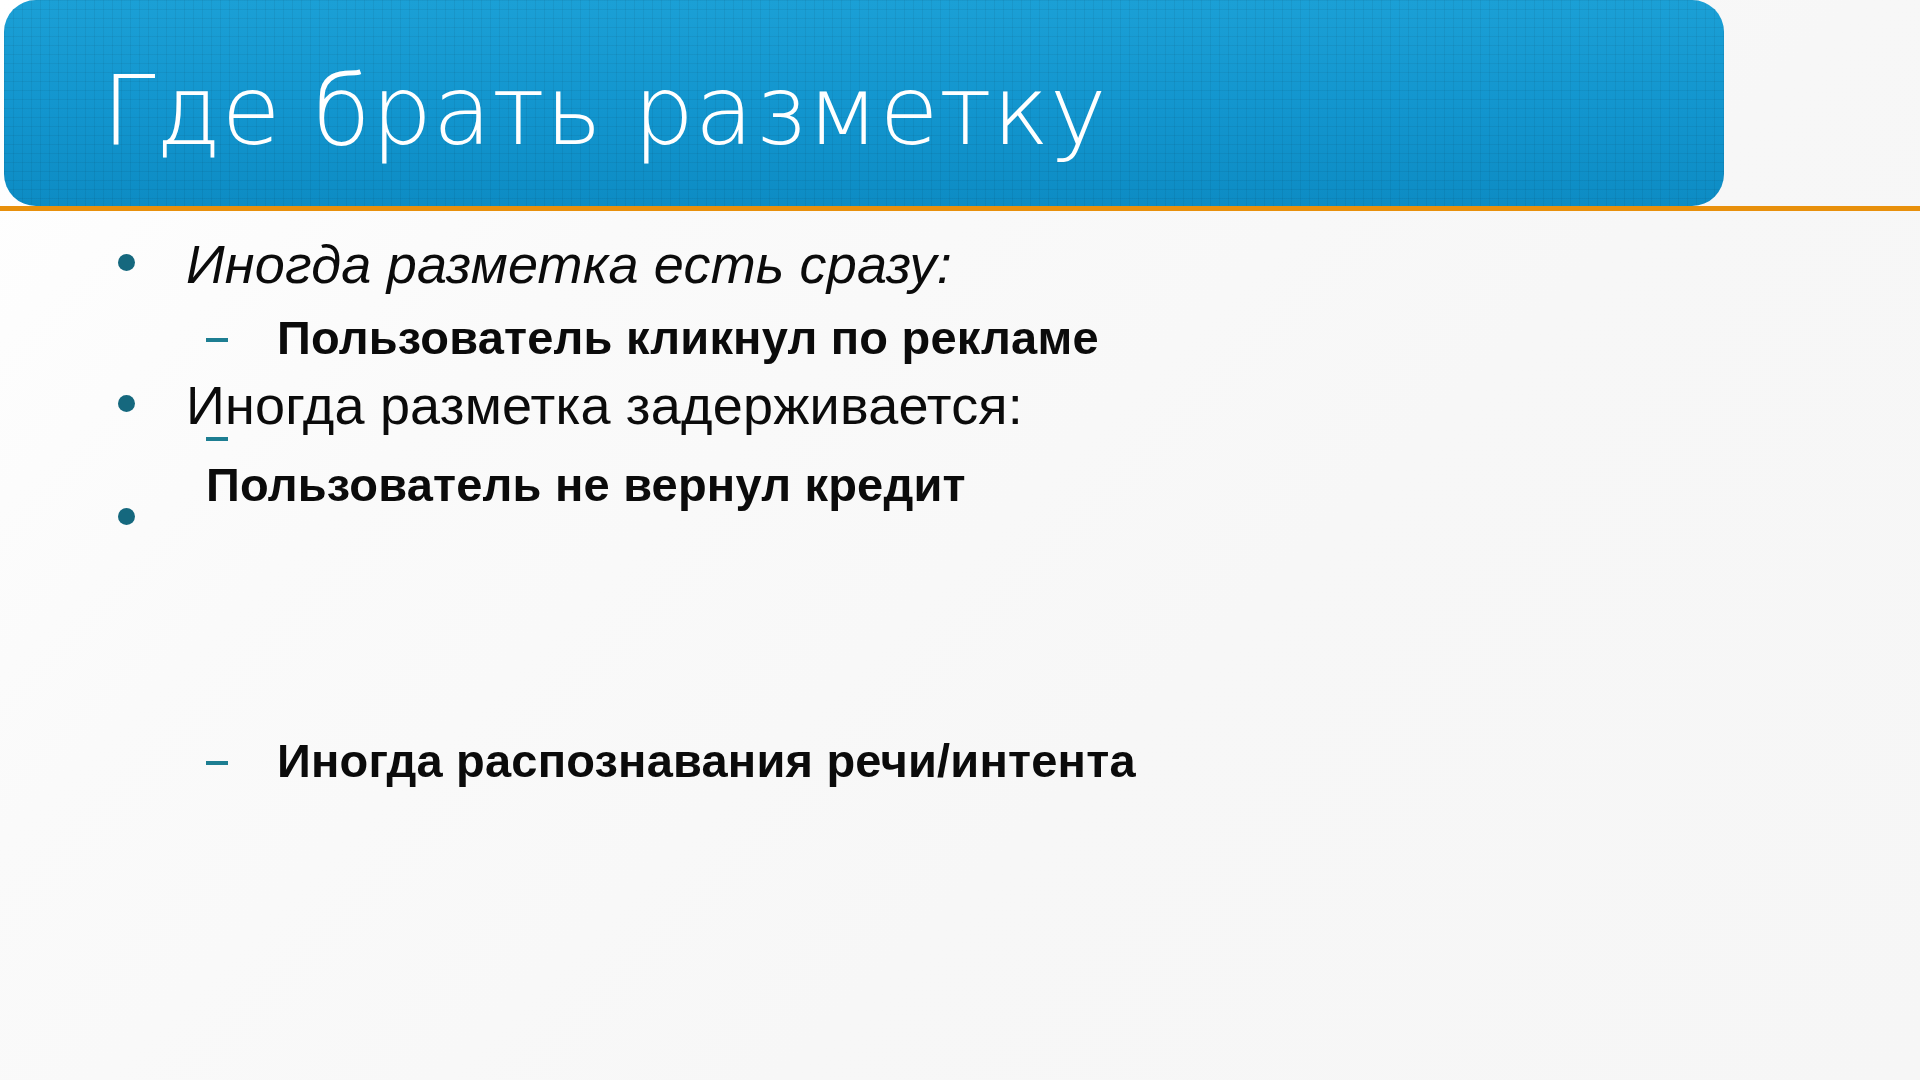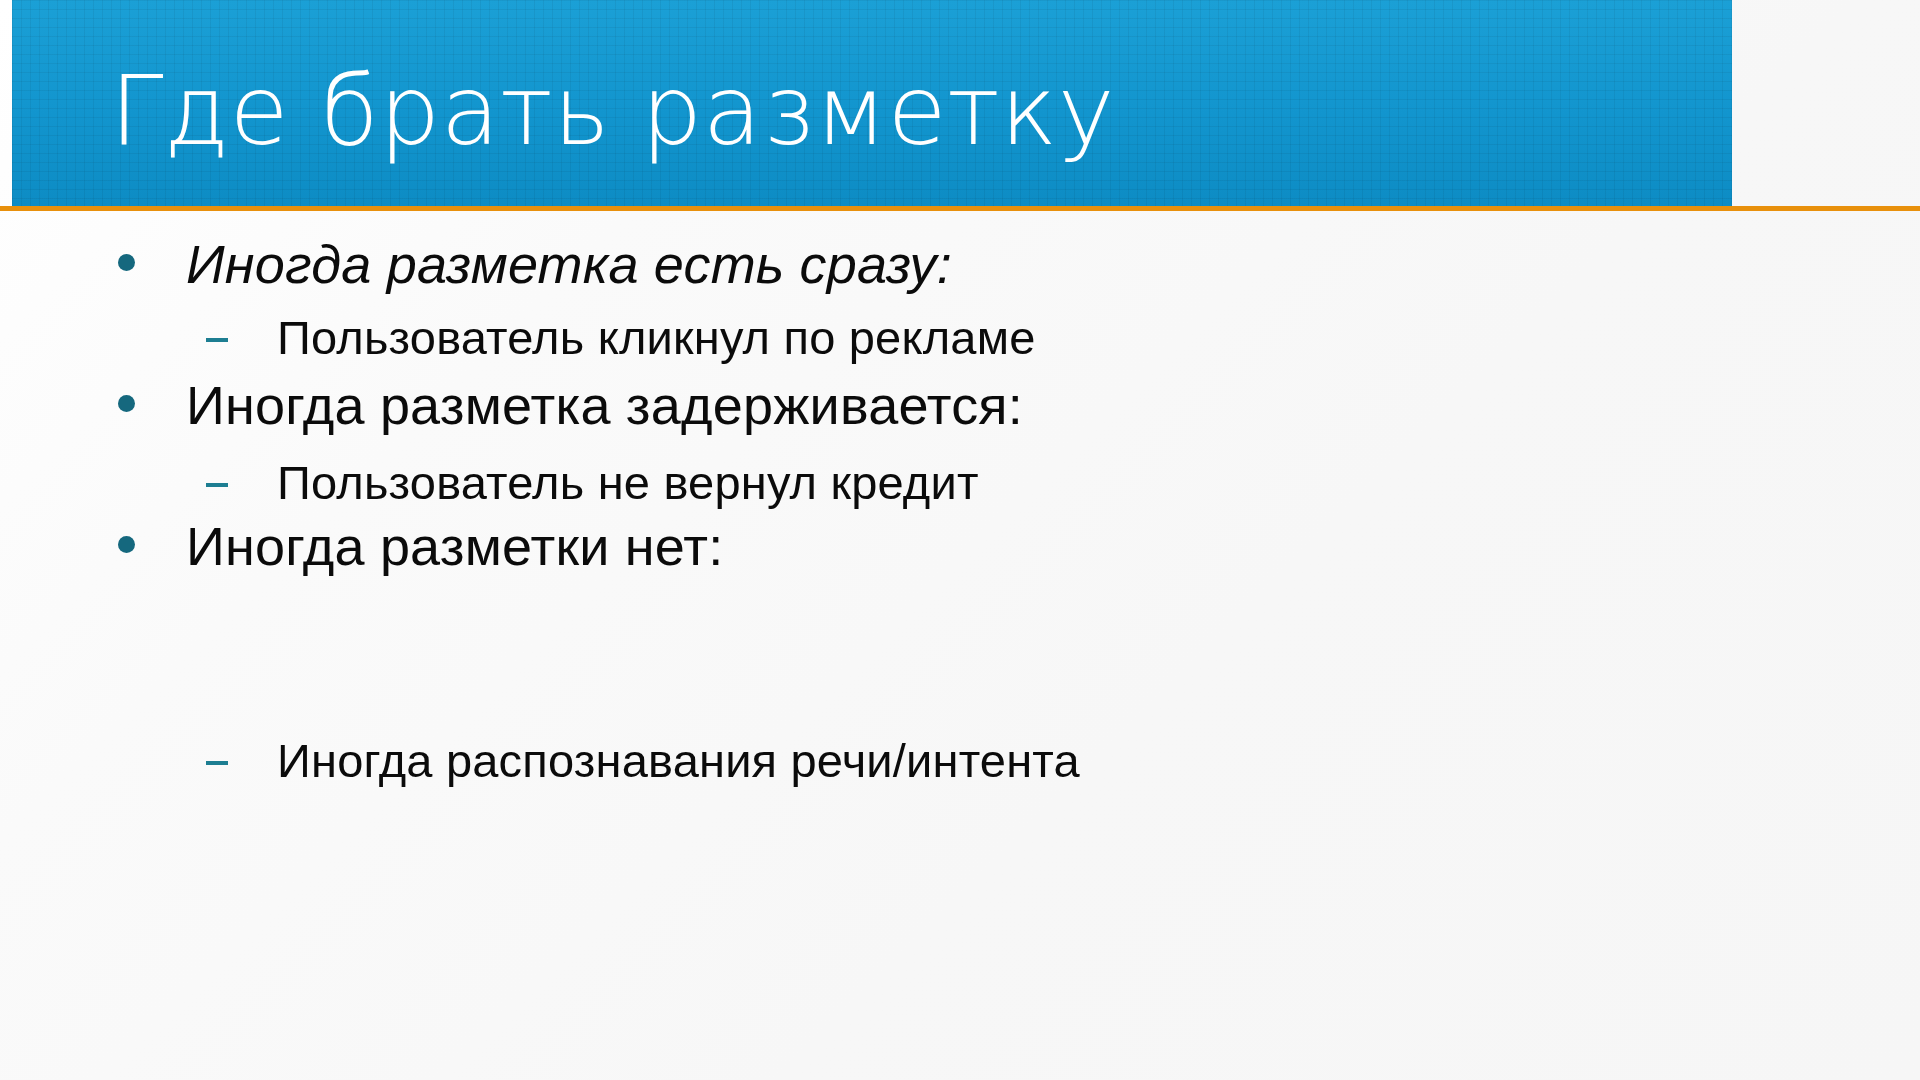--- a/index.html
+++ b/index.html
@@ -21,33 +21,34 @@
     height: 1080px;
     box-sizing: border-box;
     background:
       linear-gradient(135deg, #ffffff 0%, #fafafa 28%, #f7f7f7 62%, #f6f6f6 100%);
     overflow: hidden;
   }
 
   
   .title-band {
     position: absolute;
-    left: 12px;
+    left: 4px;
     top: 0;
     width: 1720px;
     height: 206px;
     background-color: #1295ce;
     background-image:
       repeating-linear-gradient(to right,
         rgba(0,0,0,0.055) 0px, rgba(0,0,0,0.055) 1px,
         rgba(0,0,0,0) 1px, rgba(0,0,0,0) 9px),
       repeating-linear-gradient(to bottom,
         rgba(0,0,0,0.055) 0px, rgba(0,0,0,0.055) 1px,
         rgba(0,0,0,0) 1px, rgba(0,0,0,0) 9px),
       linear-gradient(to bottom, #1ba0d6 0%, #1295ce 55%, #0d8cc4 100%);
+    border-radius: 32px;
   }
 
   .title-text {
     position: absolute;
     left: 98px;
     top: 48px;
     width: 1700px;
     color: #ffffff;
     font-family: "DejaVu Sans", sans-serif;
     font-weight: 300;
@@ -122,21 +123,21 @@
   .lvl2 .marker .dash {
     display: inline-block;
     width: 22px;
     height: 4px;
     background: #1d7e92;
     vertical-align: middle;
   }
   .lvl2 .label {
     font-size: 47px;
     color: #0b0b0b;
-    font-weight: 400;
+    font-weight: 700;
     letter-spacing: 0.2px;
   }
 </style>
 </head>
 <body>
 
 <div class="slide">
 
   <div class="title-band">
     <div class="title-text">Где брать разметку</div>
@@ -151,27 +152,26 @@
         <span class="label">Иногда разметка есть сразу:</span>
       </div>
       <div class="bullet-row lvl2" style="top: 99px;">
         <span class="marker"><span class="dash"></span></span>
         <span class="label">Пользователь кликнул по рекламе</span>
       </div>
       <div class="bullet-row lvl1" style="top: 163px;">
         <span class="marker"><span class="dot"></span></span>
         <span class="label">Иногда разметка задерживается:</span>
       </div>
-      <div class="bullet-row lvl2" style="top: 244px;">
+      <div class="bullet-row lvl2" style="top: 228px; flex-direction: column;">
         <span class="marker"><span class="dash"></span></span>
         <span class="label">Пользователь не вернул кредит</span>
       </div>
       <div class="bullet-row lvl1" style="top: 304px;">
         <span class="marker"><span class="dot"></span></span>
-        <span class="label">Иногда разметки нет:</span>
       </div>
       <div class="bullet-row lvl2" style="top: 522px;">
         <span class="marker"><span class="dash"></span></span>
         <span class="label">Иногда распознавания речи/интента</span>
       </div>
     </div>
 
 </div>
 
 </body></html>

